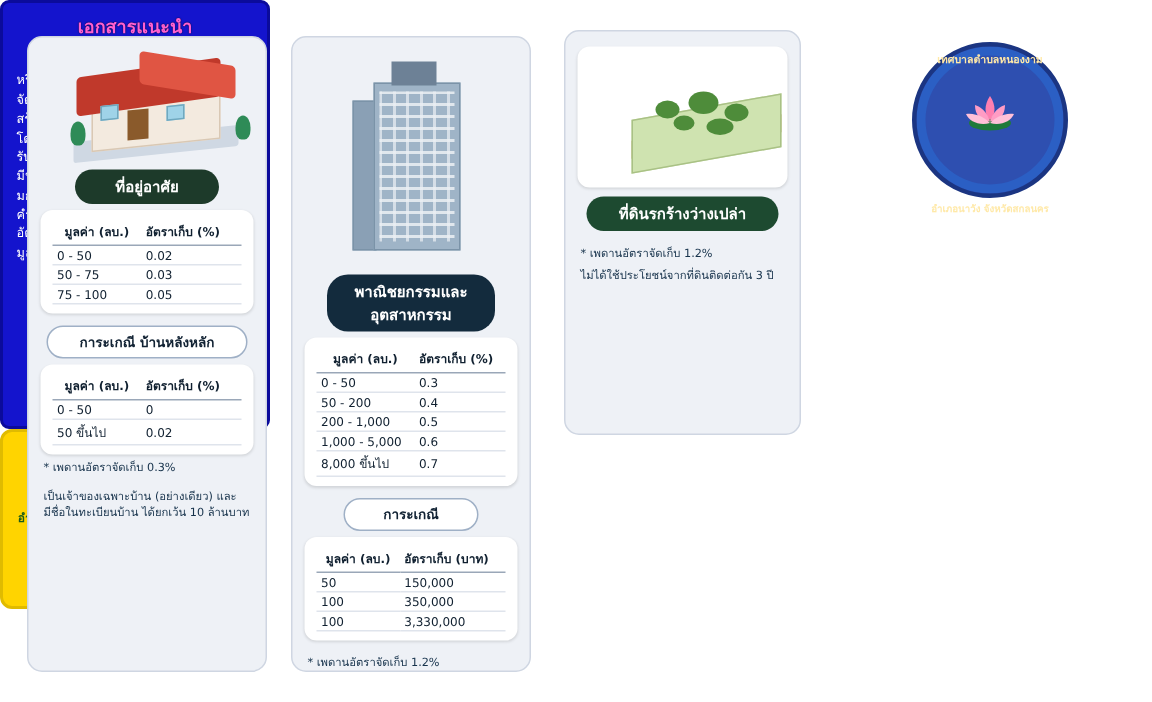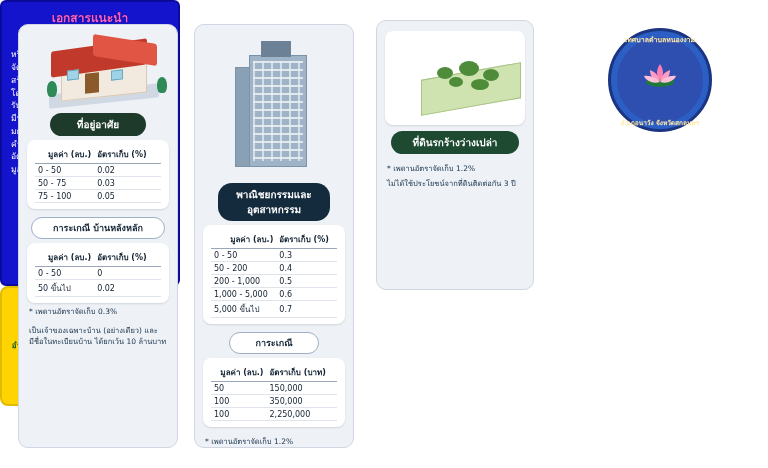--- a/index.html
+++ b/index.html
@@ -57,21 +57,21 @@
     margin: 8px 4px 4px 4px;
   }
 
   table.rate {
     width: 100%;
     border-collapse: collapse;
     font-size: 8px;
     color: #102030;
   }
   table.rate th {
-    text-align: right;
+    text-align: center;
     font-weight: bold;
     border-bottom: 1px solid #9aa7b8;
     padding: 2px 3px;
     font-size: 8px;
   }
   table.rate td {
     padding: 1.5px 3px;
     border-bottom: 1px solid #dfe4ec;
   }
   table.rate td:last-child, table.rate th:last-child { text-align: left; }
@@ -179,21 +179,21 @@
     position: absolute; left: 22px; top: 4px; width: 104px; height: 104px;
     border-radius: 50%; background: #2e4fb0;
     border: 3px solid #1b3582;
     box-shadow: inset 0 0 0 6px #2b5fc4;
   }
   .logo-text-top {
     position: absolute; left: 0; top: 10px; width: 148px; text-align: center;
     color: #ffe9a8; font-size: 7px; font-weight: bold;
   }
   .logo-text-bot {
-    position: absolute; left: 0; top: 94px; width: 148px; text-align: center;
+    position: absolute; left: 0; top: 110px; width: 148px; text-align: center;
     color: #ffe9a8; font-size: 6.5px; font-weight: bold;
   }
   .lotus {
     position: absolute; left: 54px; top: 36px; width: 40px; height: 30px;
   }
 
   
   #card-contact {
     left: 398px; top: 318px; width: 140px; height: 120px;
     background: #ffd400; border: 2px solid #e0bb00; border-radius: 8px;
@@ -314,21 +314,21 @@
           </tr>
           <tr>
             <td>200 - 1,000</td>
             <td>0.5</td>
           </tr>
           <tr>
             <td>1,000 - 5,000</td>
             <td>0.6</td>
           </tr>
           <tr>
-            <td>5,000 ขึ้นไป</td>
+            <td>8,000 ขึ้นไป</td>
             <td>0.7</td>
           </tr>
         </tbody>
       </table>
     </div>
 
     <div class="subhead" style="width:90px; margin-left:auto; margin-right:auto;">การะเกณี</div>
 
     <div class="inner-box">
       <table class="rate">
@@ -342,21 +342,21 @@
           <tr>
             <td>50</td>
             <td>150,000</td>
           </tr>
           <tr>
             <td>100</td>
             <td>350,000</td>
           </tr>
           <tr>
             <td>100</td>
-            <td>2,250,000</td>
+            <td>3,330,000</td>
           </tr>
         </tbody>
       </table>
     </div>
 
     <div class="note" style="margin-top:10px;">* เพดานอัตราจัดเก็บ 1.2%</div>
   </div>
 
   <div class="card" id="card-land">
 

